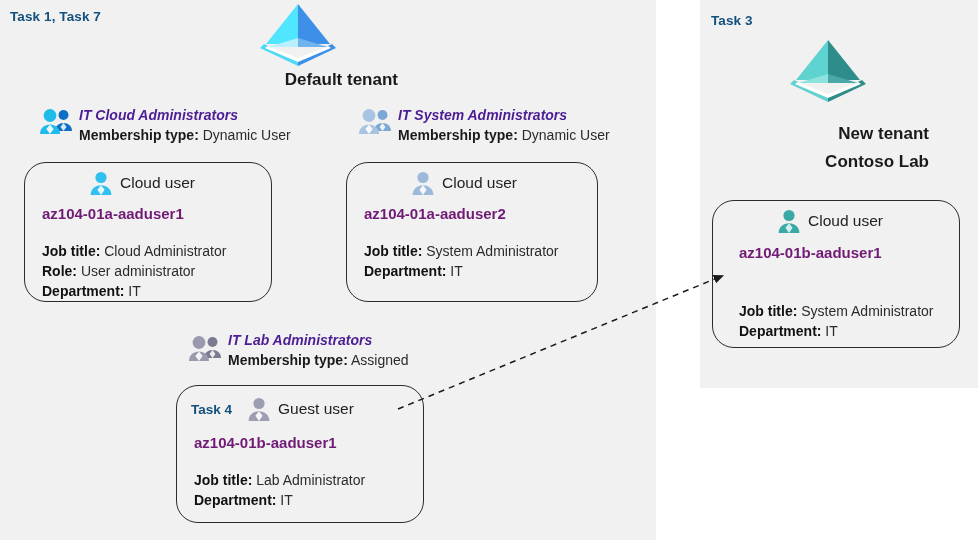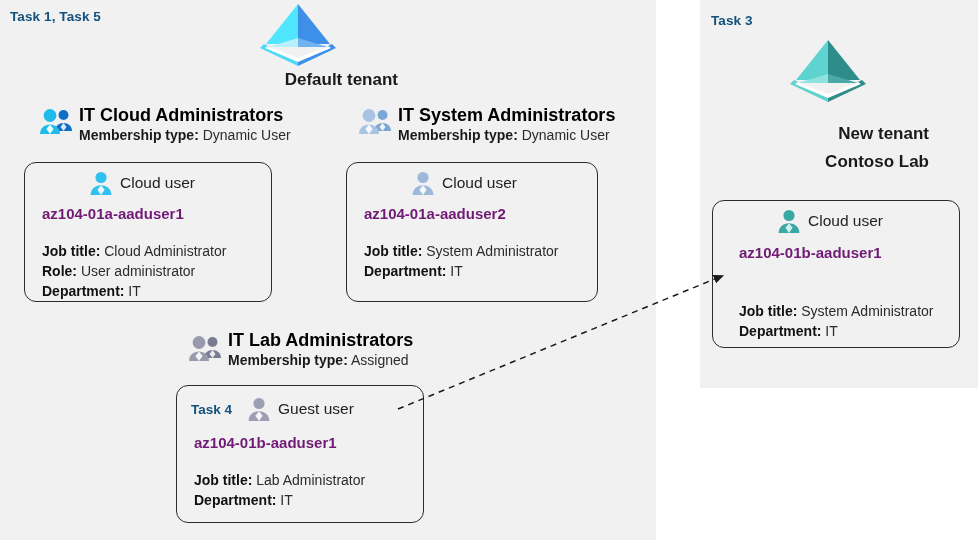--- a/index.html
+++ b/index.html
@@ -36,33 +36,33 @@
     white-space:nowrap;
     text-align:right;
   }
 
   
   .group-icon{position:absolute;width:36px;height:30px;}
   .group-icon svg{display:block;width:100%;height:100%;}
 
   .group-block{position:absolute;}
   .group-name{
-    font-weight:bold;font-size:18px;color:#000000;
-    white-space:nowrap;line-height:19px;
+    font-weight:bold;font-size:14px;color:#4c1d95;
+    white-space:nowrap;line-height:19px;font-style:italic;
   }
   .group-meta{
     font-size:14px;color:#2b2b2b;white-space:nowrap;line-height:20px;
   }
   .group-meta b{color:#1a1a1a;font-weight:bold;margin-top:33px;}
 
   
   .card{
     position:absolute;
     border:1.6px solid #2b2b2b;
-    border-radius:12px;
+    border-radius:22px;
     background:transparent;
     box-sizing:border-box;
   }
   .card-head{
     position:absolute;
     display:flex;align-items:center;gap:6px;
     white-space:nowrap;
   }
   .card-head .task-inline{
     font-weight:bold;font-size:13.5px;color:#12507e;margin-right:8px;
@@ -83,21 +83,21 @@
 
   
   #connector{position:absolute;left:0;top:0;width:978px;height:540px;pointer-events:none;}
 </style>
 </head>
 <body>
 
 <div class="panel" id="panel-left"></div>
 <div class="panel" id="panel-right"></div>
 
-<div class="task-label" style="left:10px;top:9px;">Task 1, Task 5</div>
+<div class="task-label" style="left:10px;top:9px;">Task 1, Task 7</div>
 <div class="task-label" style="left:711px;top:13px;">Task 3</div>
 
 <div class="tenant-icon" style="left:256px;top:0px;">
   <svg viewBox="0 0 84 70">
     <polygon points="42,4 10,44 42,44" fill="#50e6ff"></polygon>
     <polygon points="42,4 74,44 42,44" fill="#3d8fe8"></polygon>
     <polygon points="42,38 12,47 42,47" fill="#b8f0fd"></polygon>
     <polygon points="42,38 72,47 42,47" fill="#6fb4ee"></polygon>
     <polygon points="8,44 42,60 42,66 4,48" fill="#4fd9f7"></polygon>
     <polygon points="76,44 42,60 42,66 80,48" fill="#3d8fe8"></polygon>

